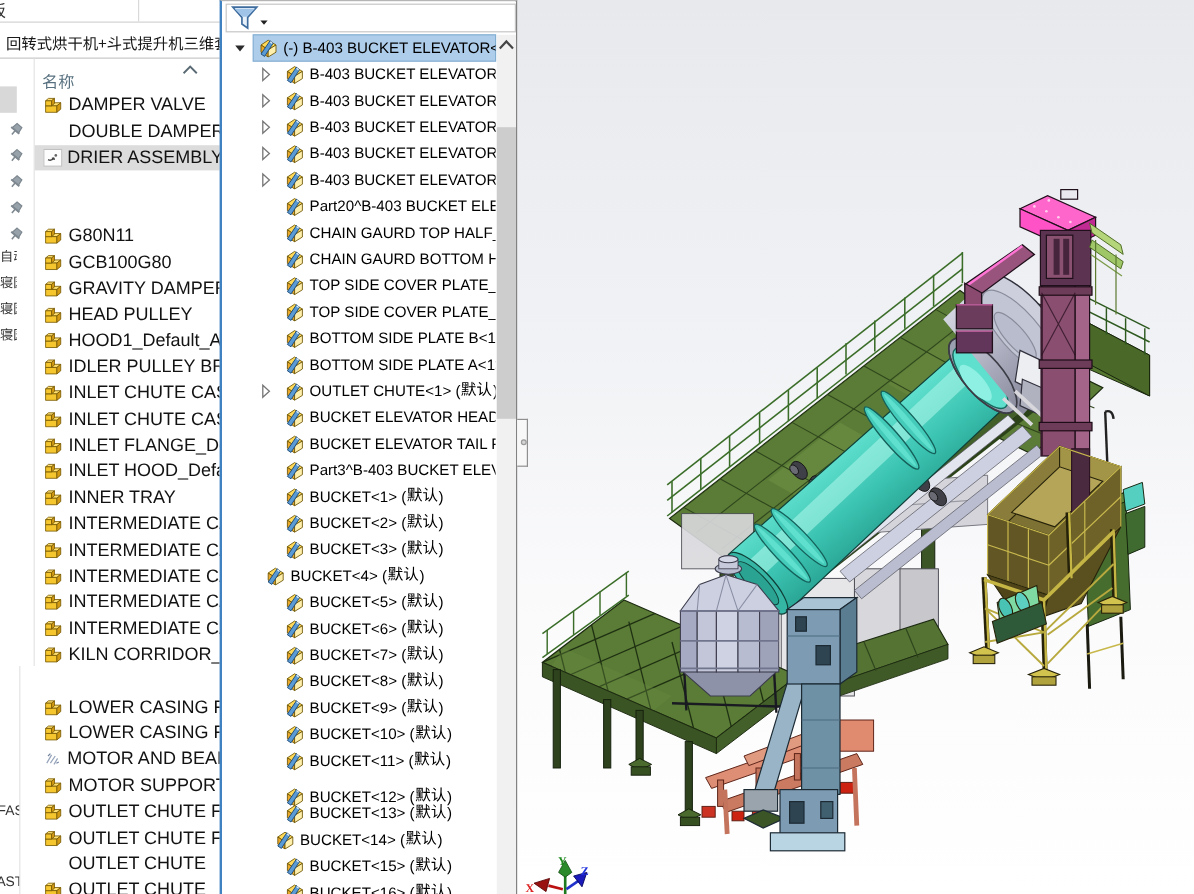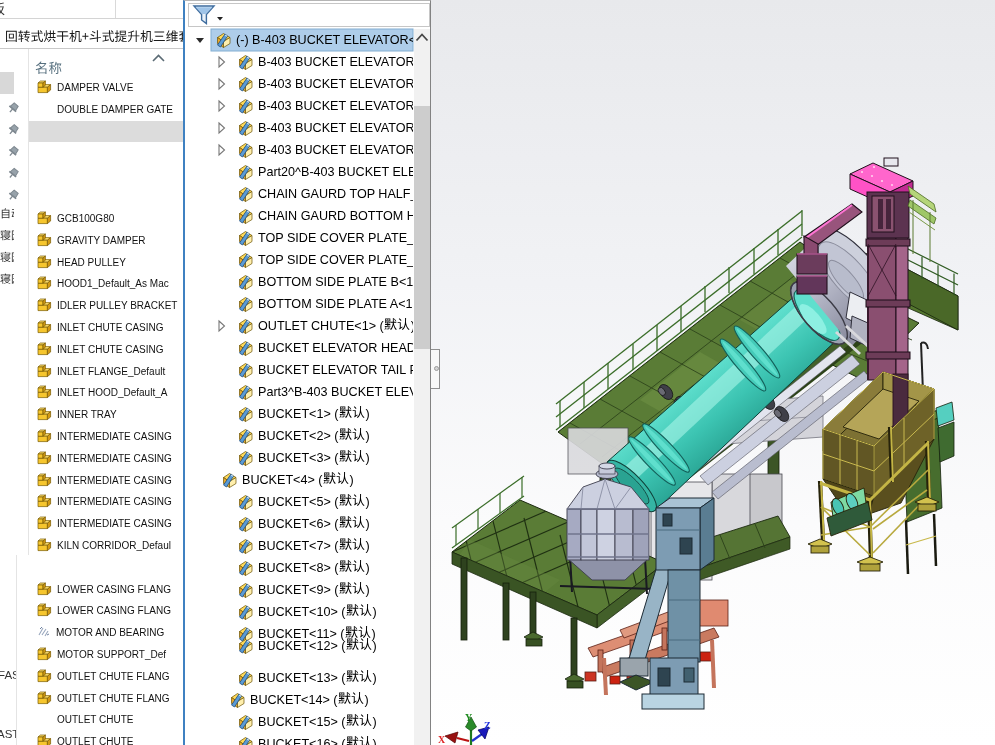--- a/index.html
+++ b/index.html
@@ -2,21 +2,21 @@
 <html><head><meta charset="utf-8"><style>
 *{margin:0;padding:0;box-sizing:border-box}
 html,body{width:995px;height:745px;overflow:hidden;background:#fff;
  font-family:"Liberation Sans",sans-serif;}
 .abs{position:absolute}
 #viewport{position:absolute;left:0;top:0;width:995px;height:745px;}
 #leftpanel{position:absolute;left:0;top:0;width:186px;height:745px;background:#fff;}
 #floatpanel{position:absolute;left:183px;top:0;width:248px;height:745px;background:#fff;
  border-left:2px solid #3f81c1;border-right:1px solid #828282;border-top:1px solid #b5b5b5;}
 .lrow{position:absolute;left:36px;width:150px;height:20px;white-space:nowrap;overflow:hidden;
- font-size:10px;color:#121212;line-height:20px;}
+ font-size:15px;color:#121212;line-height:20px;}
 .lrow svg{vertical-align:-3px;margin-right:4px;}
 .trow{position:absolute;left:0px;width:176px;height:22px;white-space:nowrap;overflow:hidden;
  font-size:12.6px;color:#000;line-height:22px;}
 </style></head><body>
 <svg id="viewport" width="995" height="745" viewBox="0 0 995 745">
     <defs>
 <linearGradient id="bgg" x1="0" y1="0" x2="0" y2="1">
  <stop offset="0" stop-color="#e8e9ec"></stop>
         <stop offset="0.38" stop-color="#f1f2f5"></stop>
  <stop offset="0.7" stop-color="#fbfbfc"></stop>
@@ -478,20 +478,35 @@
           <polygon points="2,8.2 5.2,5.6 14.6,5.6 11.4,8.2" fill="#ffe070"></polygon>
           <polygon points="2,8.2 11.4,8.2 11.4,13.6 2,13.6" fill="#f6c62e"></polygon>
           <polygon points="11.4,8.2 14.6,5.6 14.6,11 11.4,13.6" fill="#d39a14"></polygon>
           <polygon points="2,4 4.4,2 9.4,2 7,4" fill="#ffe070"></polygon>
           <polygon points="2,4 7,4 7,8.2 2,8.2" fill="#f6c62e"></polygon>
           <polygon points="7,4 9.4,2 9.4,6.2 7,8.2" fill="#d39a14"></polygon>
         </g>
       </svg>DAMPER VALVE</div>
     <div class="lrow" style="top:100.0px"><span style="display:inline-block;width:21px"></span>DOUBLE DAMPER GATE</div>
     <div class="abs" style="left:29px;top:120.8px;width:157px;height:21px;background:#dcdcdc"></div>
+    <div class="lrow" style="top:121.8px"><svg width="16" height="15" viewBox="0 0 16 15">
+        <rect x="0.5" y="0.5" width="15" height="14" fill="#fdfdfd" stroke="#c0c0c0"></rect>
+        <path d="M4 9 Q7 10.5 9 7.5 M9 7.5 l-1.8 0.4 M9 7.5 l0.2 1.8" stroke="#444" fill="none" stroke-width="1.1"></path>
+        <circle cx="10.5" cy="5.5" r="1.1" fill="#666"></circle>
+      </svg>DRIER ASSEMBLY</div>
+    <div class="lrow" style="top:187.2px"><svg width="17" height="15" viewBox="0 0 17 15">
+        <g stroke="#7a5c05" stroke-width="0.7" stroke-linejoin="round">
+          <polygon points="2,8.2 5.2,5.6 14.6,5.6 11.4,8.2" fill="#ffe070"></polygon>
+          <polygon points="2,8.2 11.4,8.2 11.4,13.6 2,13.6" fill="#f6c62e"></polygon>
+          <polygon points="11.4,8.2 14.6,5.6 14.6,11 11.4,13.6" fill="#d39a14"></polygon>
+          <polygon points="2,4 4.4,2 9.4,2 7,4" fill="#ffe070"></polygon>
+          <polygon points="2,4 7,4 7,8.2 2,8.2" fill="#f6c62e"></polygon>
+          <polygon points="7,4 9.4,2 9.4,6.2 7,8.2" fill="#d39a14"></polygon>
+        </g>
+      </svg>G80N11</div>
     <div class="lrow" style="top:209.0px"><svg width="17" height="15" viewBox="0 0 17 15">
         <g stroke="#7a5c05" stroke-width="0.7" stroke-linejoin="round">
           <polygon points="2,8.2 5.2,5.6 14.6,5.6 11.4,8.2" fill="#ffe070"></polygon>
           <polygon points="2,8.2 11.4,8.2 11.4,13.6 2,13.6" fill="#f6c62e"></polygon>
           <polygon points="11.4,8.2 14.6,5.6 14.6,11 11.4,13.6" fill="#d39a14"></polygon>
           <polygon points="2,4 4.4,2 9.4,2 7,4" fill="#ffe070"></polygon>
           <polygon points="2,4 7,4 7,8.2 2,8.2" fill="#f6c62e"></polygon>
           <polygon points="7,4 9.4,2 9.4,6.2 7,8.2" fill="#d39a14"></polygon>
         </g>
       </svg>GCB100G80</div>
@@ -1035,21 +1050,21 @@
           <polygon points="8.5,10.5 15,6.5 15,12.5 8.5,16.5" fill="#ffefad"></polygon>
         </g>
         <path d="M2.5 14 L10 3 L12.5 5.2 L5.5 16 Z" fill="#5b9bd5" stroke="#1e4d7b" stroke-width="0.8"></path>
         <path d="M10.2 3.8 L11.9 5.3" stroke="#d8eaf8" stroke-width="1.1"></path>
       </svg><span>BUCKET&lt;11&gt; (</span><svg width="27" height="14" viewBox="0 0 27 14" style="vertical-align:-2px">
         <g fill="#000">
           <path transform="translate(0.0,11.0) scale(0.013000,-0.013000)" d="M760 760C801 710 850 640 871 597L924 631C901 673 851 739 809 788ZM165 701C182 652 194 588 196 546L236 557C233 597 220 661 202 710ZM203 119C211 63 215 -8 213 -55L265 -49C266 -3 261 69 251 124ZM301 119C318 69 331 3 333 -40L384 -28C380 13 366 79 347 129ZM402 125C421 84 439 32 444 -2L494 17C488 50 470 101 449 140ZM114 142C96 88 65 11 33 -37L86 -62C116 -12 144 65 164 120ZM371 711C362 664 342 592 327 550L361 536C378 576 398 641 416 694ZM683 839V612L682 551H515V480H679C667 313 624 126 479 -32C499 -44 523 -61 537 -76C644 45 698 181 725 316C766 147 830 7 928 -76C940 -57 963 -31 980 -18C856 74 785 264 749 480H950V551H748L749 612V839ZM148 752H266V505H148ZM315 752H426V505H315ZM82 378V317H257V239L60 229L65 162C179 170 341 180 498 191L499 252L323 242V317H484V378H323V450H486V806H89V450H257V378Z"></path>
           <path transform="translate(13.0,11.0) scale(0.013000,-0.013000)" d="M142 775C192 729 260 663 292 625L345 680C311 717 242 778 192 821ZM622 839C620 500 625 149 372 -28C392 -40 416 -63 429 -80C563 17 630 161 663 327C701 186 772 17 913 -79C926 -60 948 -38 968 -24C749 117 703 434 690 531C697 631 697 736 698 839ZM47 526V454H215V111C215 63 181 29 160 15C174 2 195 -24 202 -40C216 -21 243 0 434 134C427 149 417 177 412 197L288 114V526Z"></path>
         </g>
       </svg><span>)</span></div>
-    <div class="trow" style="left:52px;top:634px;width:176px"><svg width="17" height="17" style="vertical-align:-4px;margin-right:4px" viewBox="0 0 17 17">
+    <div class="trow" style="left:52px;top:652px;width:176px"><svg width="17" height="17" style="vertical-align:-4px;margin-right:4px" viewBox="0 0 17 17">
         <g stroke="#6a5200" stroke-width="0.7">
           <polygon points="2.5,6.5 8.5,2.5 15,6.5 8.5,10.5" fill="#ffd957"></polygon>
           <polygon points="2.5,6.5 8.5,10.5 8.5,16.5 2.5,12.5" fill="#eaa929"></polygon>
           <polygon points="8.5,10.5 15,6.5 15,12.5 8.5,16.5" fill="#ffefad"></polygon>
         </g>
         <path d="M2.5 14 L10 3 L12.5 5.2 L5.5 16 Z" fill="#5b9bd5" stroke="#1e4d7b" stroke-width="0.8"></path>
         <path d="M10.2 3.8 L11.9 5.3" stroke="#d8eaf8" stroke-width="1.1"></path>
       </svg><span>BUCKET&lt;12&gt; (</span><svg width="27" height="14" viewBox="0 0 27 14" style="vertical-align:-2px">
         <g fill="#000">
           <path transform="translate(0.0,11.0) scale(0.013000,-0.013000)" d="M760 760C801 710 850 640 871 597L924 631C901 673 851 739 809 788ZM165 701C182 652 194 588 196 546L236 557C233 597 220 661 202 710ZM203 119C211 63 215 -8 213 -55L265 -49C266 -3 261 69 251 124ZM301 119C318 69 331 3 333 -40L384 -28C380 13 366 79 347 129ZM402 125C421 84 439 32 444 -2L494 17C488 50 470 101 449 140ZM114 142C96 88 65 11 33 -37L86 -62C116 -12 144 65 164 120ZM371 711C362 664 342 592 327 550L361 536C378 576 398 641 416 694ZM683 839V612L682 551H515V480H679C667 313 624 126 479 -32C499 -44 523 -61 537 -76C644 45 698 181 725 316C766 147 830 7 928 -76C940 -57 963 -31 980 -18C856 74 785 264 749 480H950V551H748L749 612V839ZM148 752H266V505H148ZM315 752H426V505H315ZM82 378V317H257V239L60 229L65 162C179 170 341 180 498 191L499 252L323 242V317H484V378H323V450H486V806H89V450H257V378Z"></path>

